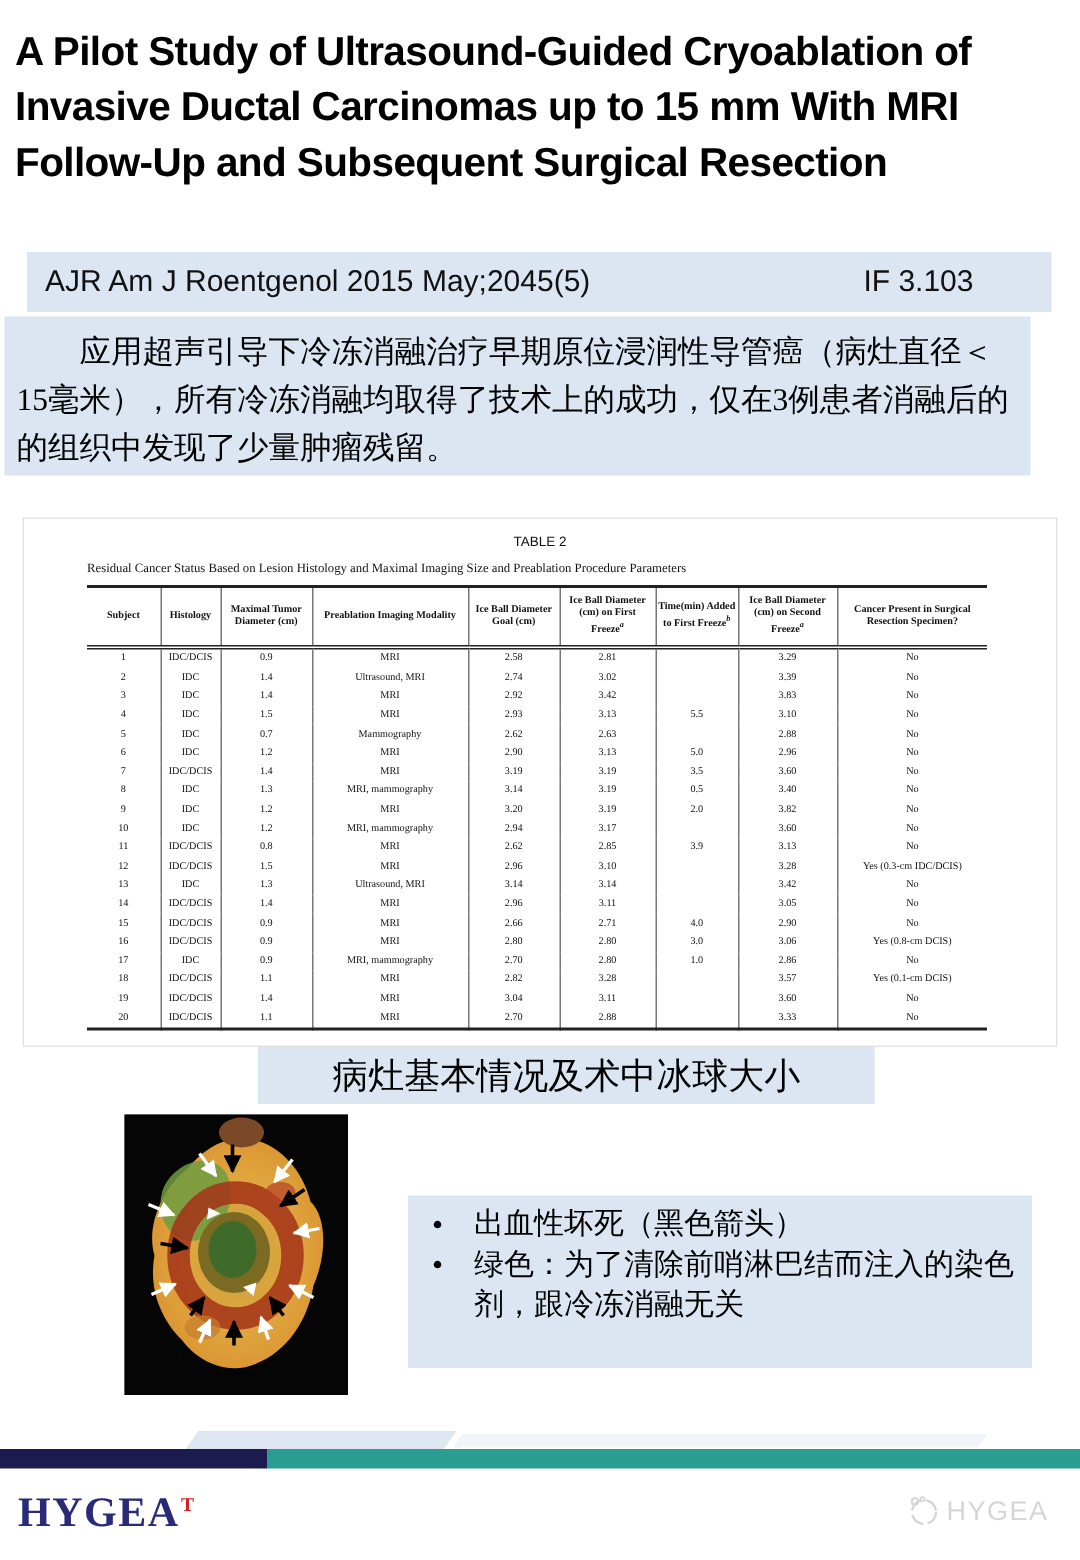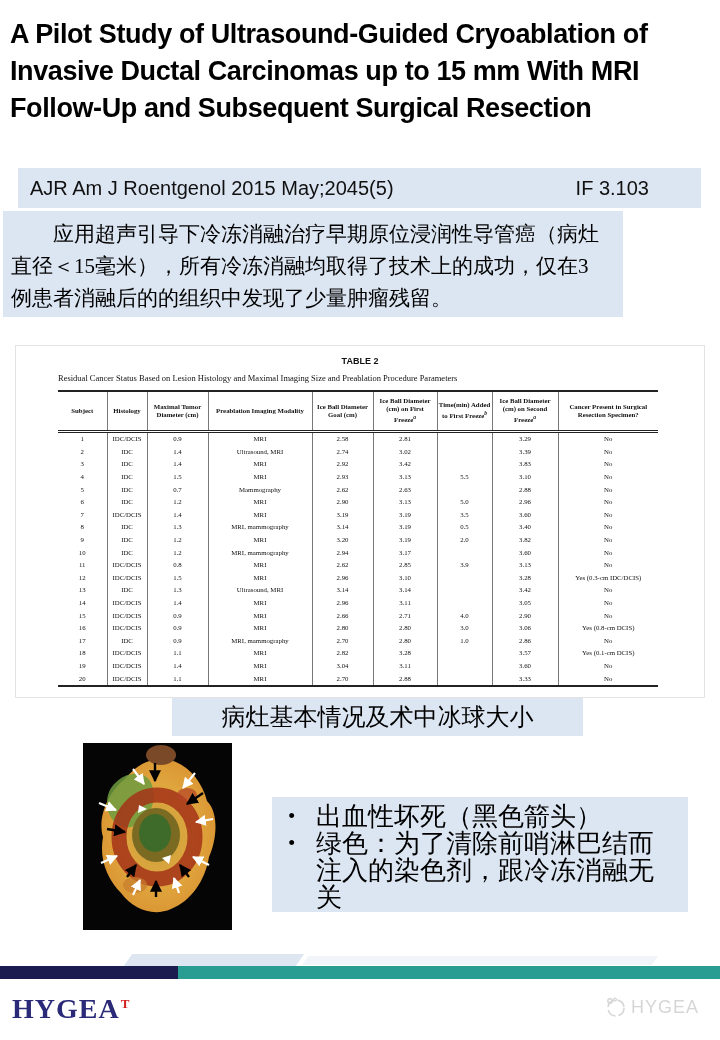--- a/index.html
+++ b/index.html
@@ -7,50 +7,50 @@
         font-family:"Liberation Sans",sans-serif;margin:0 auto;}
 
   .title{position:absolute;left:10px;top:16px;width:700px;
          font-size:27px;font-weight:bold;line-height:37px;letter-spacing:-0.4px;color:#000;}
 
   .cite-bar{position:absolute;left:18px;top:168px;width:683px;height:40px;
             background:#dce6f2;display:flex;align-items:center;font-size:20px;color:#111;}
   .cite-text{margin-left:12px;}
   .cite-if{margin-left:auto;margin-right:52px;}
 
-  .summary{position:absolute;left:3px;top:211px;width:620px;height:106px;background:#dce6f2;
+  .summary{position:absolute;left:3px;top:211px;width:684px;height:106px;background:#dce6f2;
            box-sizing:border-box;padding:7px 14px 0 8px;
            font-family:"Liberation Serif","DejaVu Serif",serif;
            font-size:21px;line-height:32px;color:#000;text-indent:2em;}
 
   .table-panel{position:absolute;left:15px;top:345px;width:690px;height:353px;background:#fff;
                border:1px solid #e3e3e3;box-sizing:border-box;
                font-family:"Liberation Serif","DejaVu Serif",serif;color:#111;}
   .table-label{position:absolute;left:0;top:10px;width:100%;text-align:center;
-               font-size:9px;font-weight:bold;font-family:"Liberation Sans",sans-serif;}
+               font-size:9px;font-weight:normal;font-family:"Liberation Sans",sans-serif;}
   .table-caption{position:absolute;left:42px;top:27px;width:610px;font-size:8.5px;}
   table.data{position:absolute;left:42px;top:44px;width:600px;border-collapse:collapse;table-layout:fixed;
              border-top:2px solid #222;border-bottom:2px solid #222;}
   table.data th{border-bottom:3px double #222;font-size:6.8px;font-weight:bold;line-height:8px;
                 text-align:center;vertical-align:middle;padding:2px 1px;height:34px;}
   table.data td{font-size:6.8px;line-height:8px;text-align:center;vertical-align:middle;
                 padding:0 1px;height:12.6px;}
   table.data th+th, table.data td+td{border-left:1px solid #777;}
   table.data sup{font-style:italic;font-size:5.5px;}
 
   .cn-caption{position:absolute;left:172px;top:698px;width:411px;height:38px;background:#dce6f2;
               display:flex;align-items:center;justify-content:center;
               font-family:"Liberation Serif","DejaVu Serif",serif;font-size:24px;color:#000;}
 
   .photo{position:absolute;left:83px;top:743px;width:149px;height:187px;background:#000;}
   .photo svg{display:block;}
 
   .bullets{position:absolute;left:272px;top:797px;width:416px;height:115px;background:#dce6f2;
            box-sizing:border-box;padding:6px 10px 0 0;
-           font-family:"Liberation Serif","DejaVu Serif",serif;font-size:26px;line-height:27px;color:#000;}
+           font-family:"Liberation Serif","DejaVu Serif",serif;font-size:20px;line-height:27px;color:#000;}
   .bullets ul{margin:0;padding:0;list-style:none;}
   .bullets li{position:relative;padding-left:44px;}
   .bullets li::before{content:"\2022";position:absolute;left:16px;top:0;font-size:21px;}
 
   .deco1{position:absolute;left:128px;top:954px;width:172px;height:12px;background:#dde6f1;
          transform:skewX(-35deg);}
   .deco2{position:absolute;left:305px;top:956px;width:350px;height:9px;background:#f1f5fa;
          transform:skewX(-35deg);}
   .bar-navy{position:absolute;left:0;top:966px;width:178px;height:13px;background:#1b1b4f;}
   .bar-teal{position:absolute;left:178px;top:966px;width:542px;height:13px;background:#2a9d92;}

